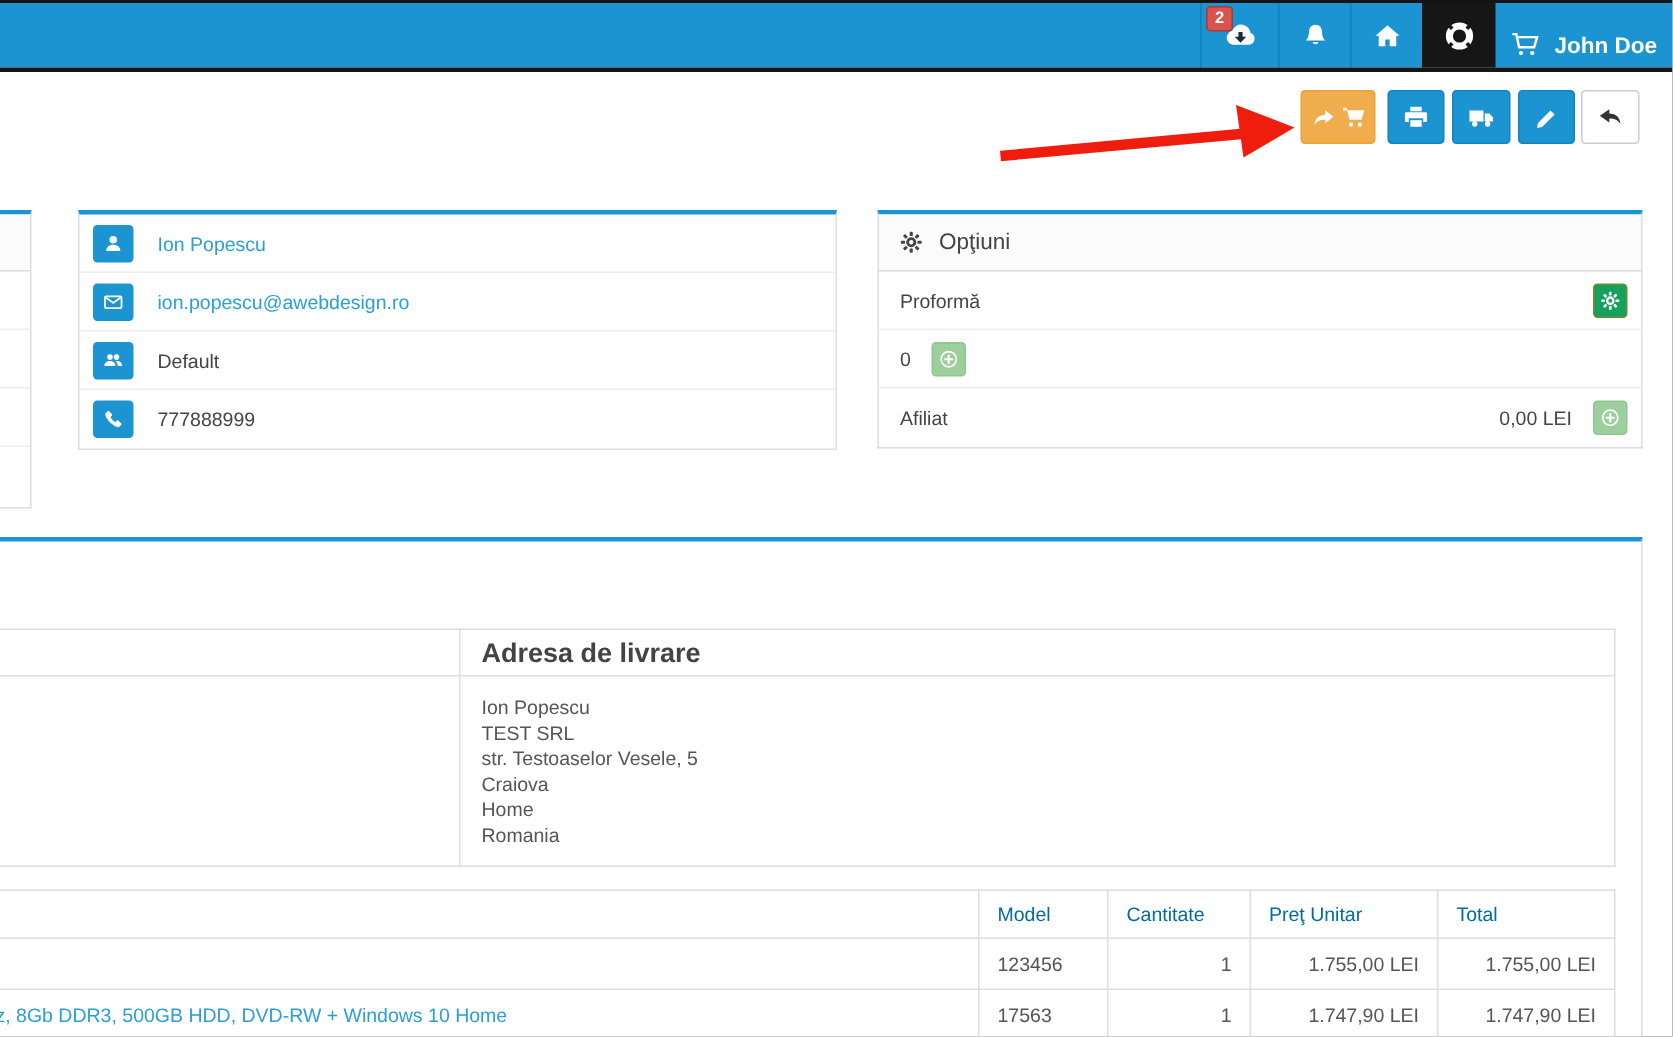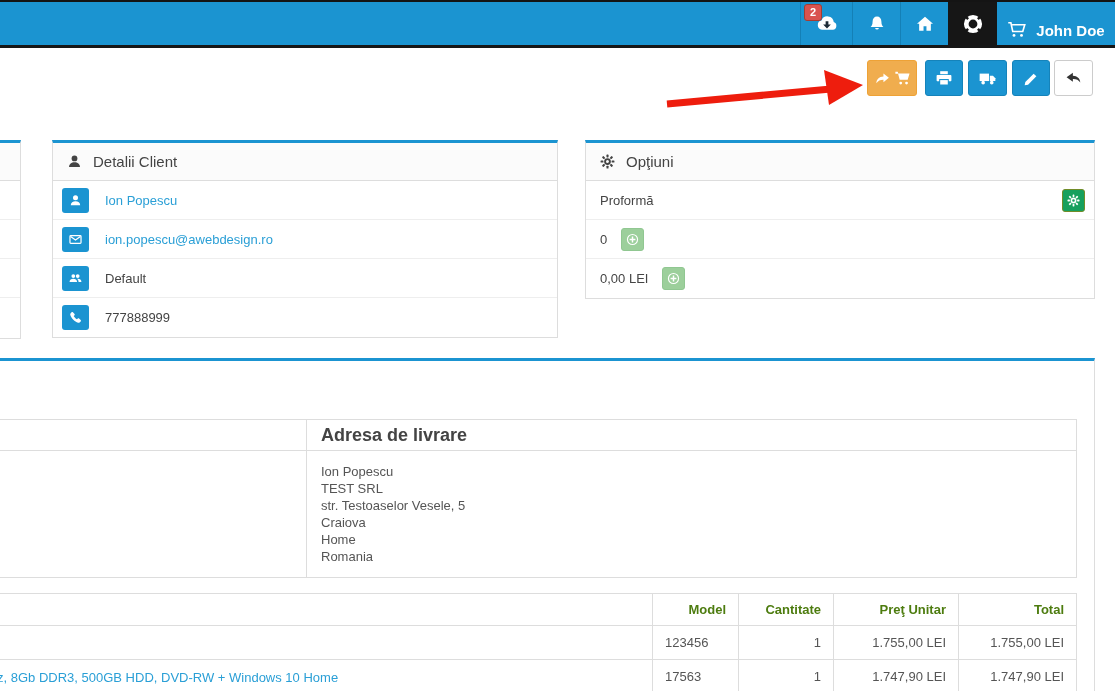--- a/index.html
+++ b/index.html
@@ -64,21 +64,21 @@
   .bottom{left:-320px;top:358px;width:1415px;height:360px;}
 
   table{border-collapse:collapse;table-layout:fixed;font-size:13px;color:#555;}
   .addr-table{position:absolute;left:20px;top:58px;width:1375px;}
   .addr-table th,.addr-table td{border:1px solid #ddd;text-align:left;}
   .addr-table th{height:31px;padding:0 14px;color:#444;font-size:18px;font-weight:bold;}
   .addr-table td{height:118px;padding:12px 14px;vertical-align:top;line-height:17px;}
 
   .prod-table{position:absolute;left:20px;top:232px;width:1375px;}
   .prod-table th,.prod-table td{border:1px solid #ddd;padding:0 12px;}
-  .prod-table th{height:32px;color:#4d7c0f;font-weight:bold;text-align:right;}
+  .prod-table th{height:32px;color:#0369a1;font-weight:normal;text-align:left;}
   .prod-table td{height:34px;}
   .r{text-align:right;}
   .name-cell{position:relative;}
   .prod-link{position:absolute;left:295px;top:50%;transform:translateY(-50%);white-space:nowrap;color:var(--link);text-decoration:none;cursor:pointer;}
 </style>
 </head>
 <body>
 
 <svg width="0" height="0" style="position:absolute">
   <defs>
@@ -238,26 +238,20 @@
 
   <aside class="panel sliver">
     <div class="p-head"></div>
     <div class="p-row"></div>
     <div class="p-row"></div>
     <div class="p-row"></div>
     <div class="p-row"></div>
   </aside>
 
   <section class="panel client">
-    <div class="p-head">
-      <svg class="ic ic15 hd-ic">
-          <use href="#i-user"></use>
-        </svg>
-      <span>Detalii Client</span>
-    </div>
     <div class="p-row">
       <span class="badge-ic">
           <svg class="ic ic13">
             <use href="#i-user"></use>
           </svg>
         </span>
       <a class="row-text">Ion Popescu</a>
     </div>
     <div class="p-row">
       <span class="badge-ic">
@@ -302,20 +296,21 @@
     </div>
     <div class="p-row">
       <span class="opt-value">0</span>
       <span class="opt-btn light">
         <svg class="ic ic13">
             <use href="#i-plus-circle"></use>
           </svg>
       </span>
     </div>
     <div class="p-row">
+      <span class="opt-label">Afiliat</span>
       <span class="opt-value">0,00 LEI</span>
       <span class="opt-btn light">
         <svg class="ic ic13">
             <use href="#i-plus-circle"></use>
           </svg>
       </span>
     </div>
   </section>
 
   <section class="panel bottom">

